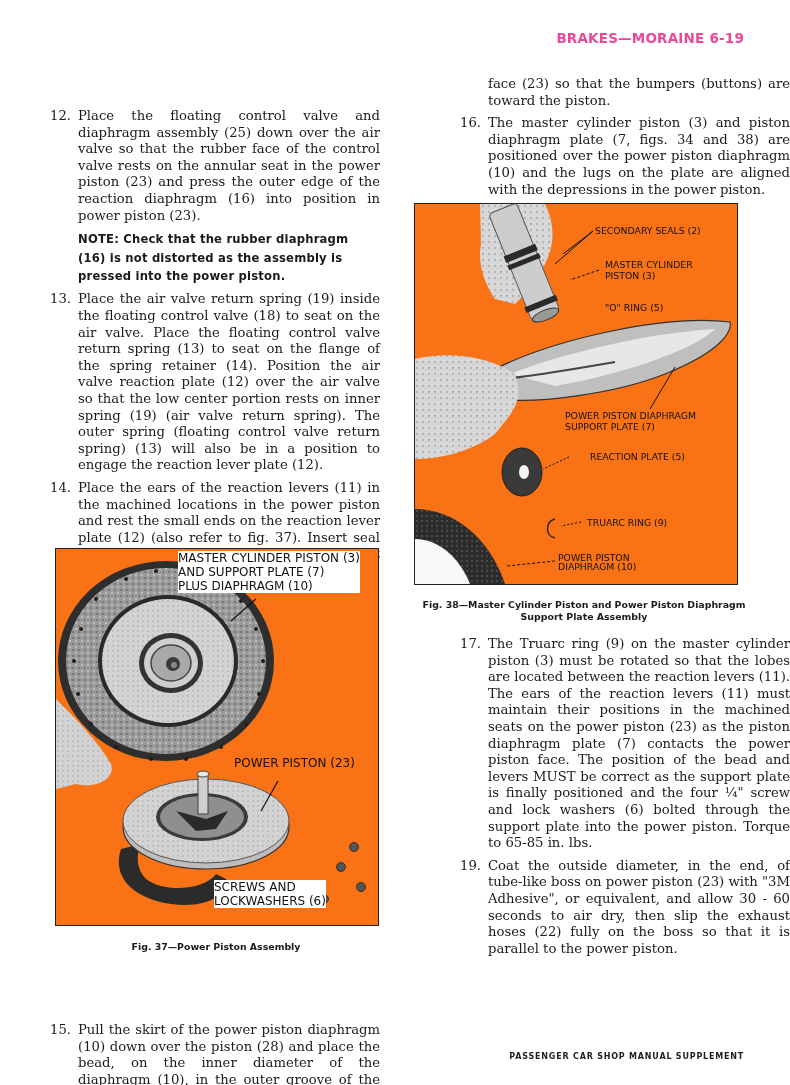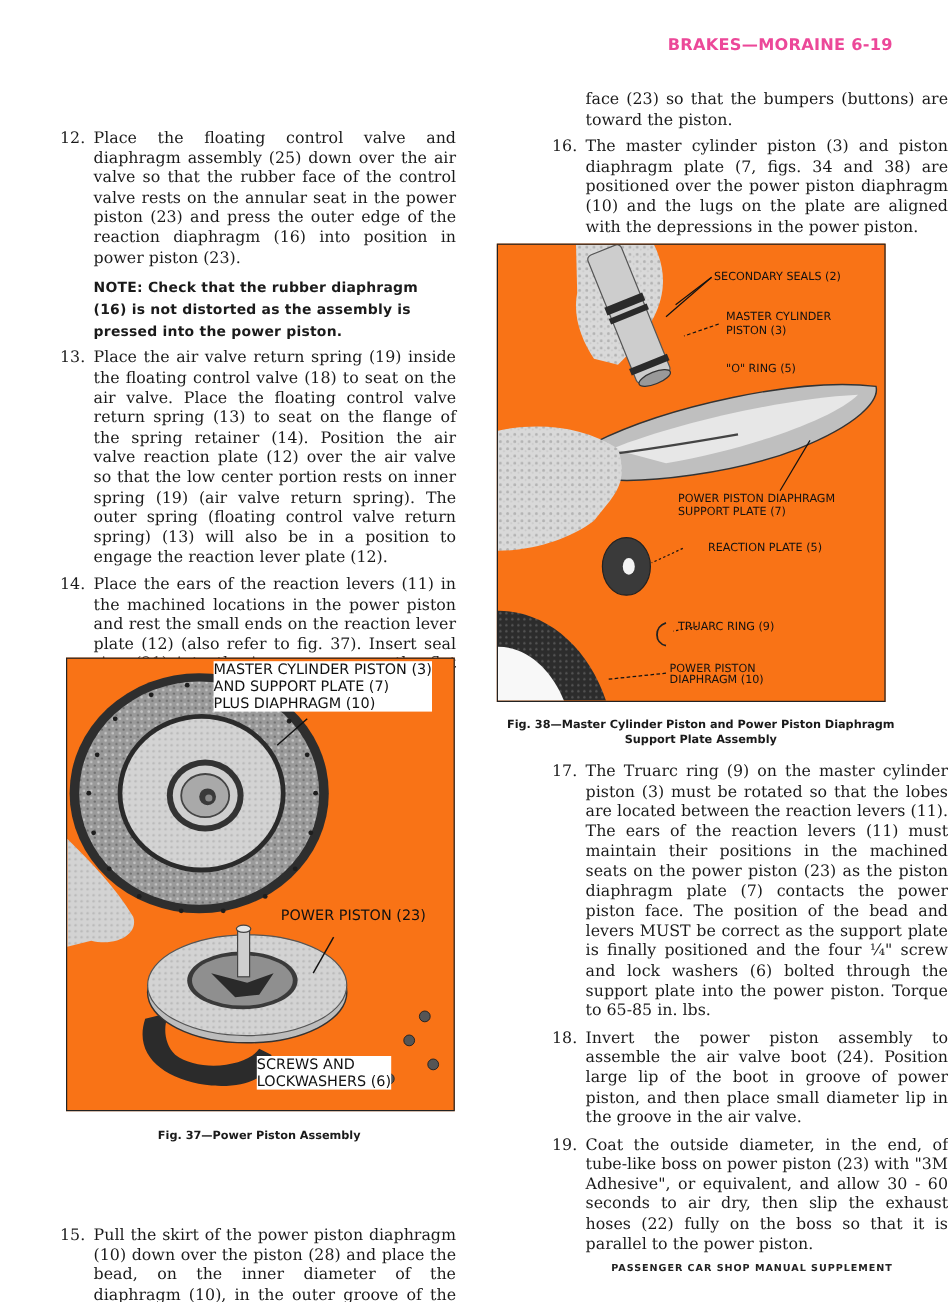--- a/index.html
+++ b/index.html
@@ -221,39 +221,35 @@
   <div class="callout small" style="left:190px; top:55px;">
     <div>MASTER CYLINDER</div>
     <div>PISTON (3)</div>
   </div>
   <div class="callout small" style="left:190px; top:98px;">"O" RING (5)</div>
   <div class="callout small" style="left:150px; top:206px;">
     <div>POWER PISTON DIAPHRAGM</div>
     <div>SUPPORT PLATE (7)</div>
   </div>
   <div class="callout small" style="left:175px; top:247px;">REACTION PLATE (5)</div>
-  <div class="callout small" style="left:150px; top:313px;">TRUARC RING (9)</div>
+  <div class="callout small" style="left:172px; top:313px;">TRUARC RING (9)</div>
   <div class="callout small" style="left:143px; top:349px; line-height:9px;">
     <div>POWER PISTON</div>
     <div>DIAPHRAGM (10)</div>
   </div>
 </div>
 <div class="caption" id="cap38">
   <div>Fig. 38—Master Cylinder Piston and Power Piston Diaphragm</div>
   <div>Support Plate Assembly</div>
 </div>
 
 <div class="col-right" style="top: 636px;">
   <div class="step">
     <span class="num">17.</span>
     <span>The Truarc ring (9) on the master cylinder piston (3) must be rotated so that the lobes are located between the reaction levers (11). The ears of the reaction levers (11) must maintain their positions in the machined seats on the power piston (23) as the piston diaphragm plate (7) contacts the power piston face. The position of the bead and levers MUST be correct as the support plate is finally positioned and the four ¼" screw and lock washers (6) bolted through the support plate into the power piston. Torque to 65-85 in. lbs.</span>
   </div>
   <div class="step">
-    <span class="num">18.</span>
-    <span>Invert the power piston assembly to assemble the air valve boot (24). Position large lip of the boot in groove of power piston, and then place small diameter lip in the groove in the air valve.</span>
-  </div>
-  <div class="step">
     <span class="num">19.</span>
     <span>Coat the outside diameter, in the end, of tube-like boss on power piston (23) with "3M Adhesive", or equivalent, and allow 30 - 60 seconds to air dry, then slip the exhaust hoses (22) fully on the boss so that it is parallel to the power piston.</span>
   </div>
 </div>
 
 <div class="footer">PASSENGER CAR SHOP MANUAL SUPPLEMENT</div>
 
 </body></html>

